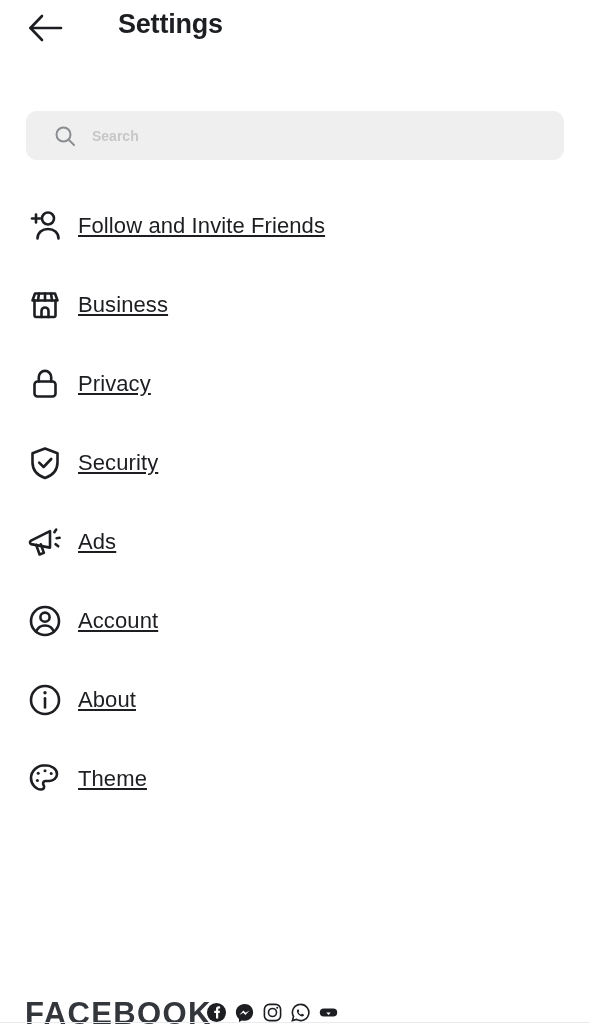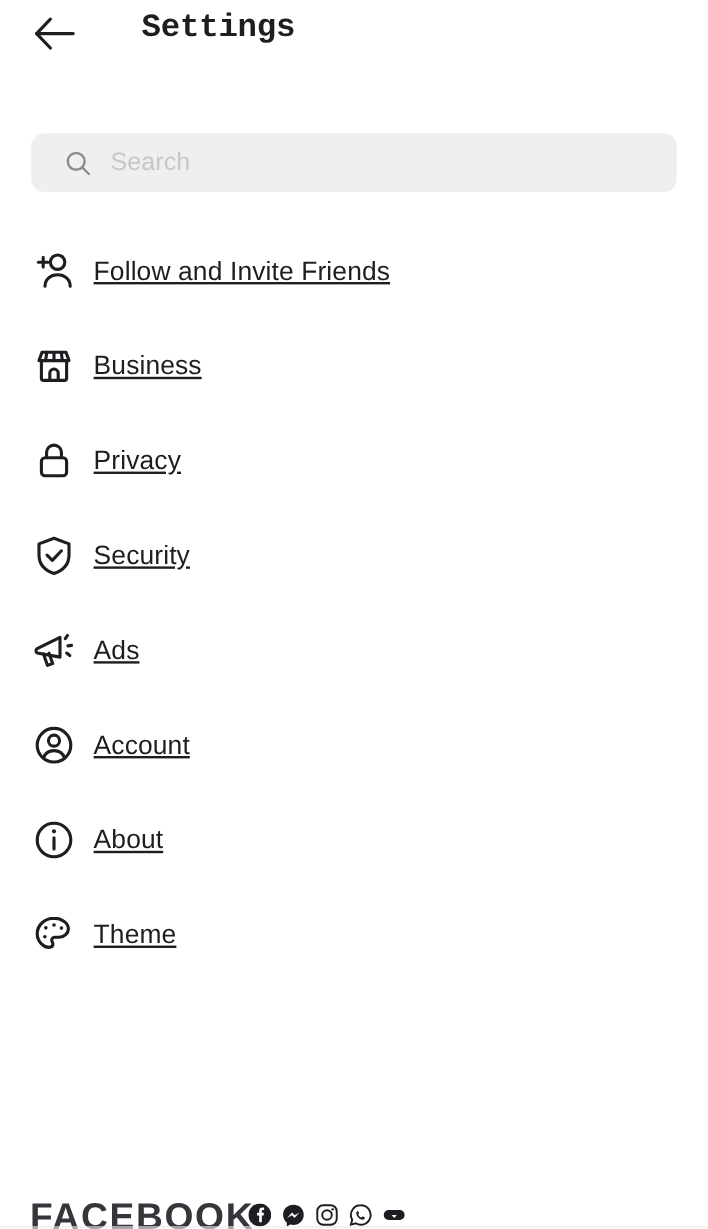--- a/index.html
+++ b/index.html
@@ -14,21 +14,21 @@
     width:590px; height:1024px;
     background:#ffffff;
     overflow:hidden;
   }
 
   
   #header {
     position:absolute;
     left:0; top:0;
     width:590px; height:56px;
-    display:flex; align-items:center;font-family:Liberation Mono, monospace;
+    display:flex; align-items:center;
   }
   #back-button {
     position:absolute;
     left:20px; top:4px;
     width:52px; height:48px;
     display:flex; align-items:center; justify-content:center;
     cursor:pointer;
   }
   #back-button svg { display:block; }
   #page-title {
@@ -56,23 +56,24 @@
     margin-left:27px;
     width:24px; height:24px;
     display:flex; align-items:center; justify-content:center;
     flex:0 0 auto;
   }
   #search-input {
     flex:1 1 auto;
     border:none; outline:none; background:transparent;
     margin-left:15px; margin-right:18px;
     font-family:"Liberation Sans", sans-serif;
-    font-size:21px;
+    font-size:14px;
     color:#1d4ed8;
     height:100%;
+    font-weight:bold;
   }
   #search-input::placeholder { color:#c7c7c7; }
 
   
   #menu-list {
     position:absolute;
     left:0; top:186px;
     width:590px;
   }
   .menu-item {

